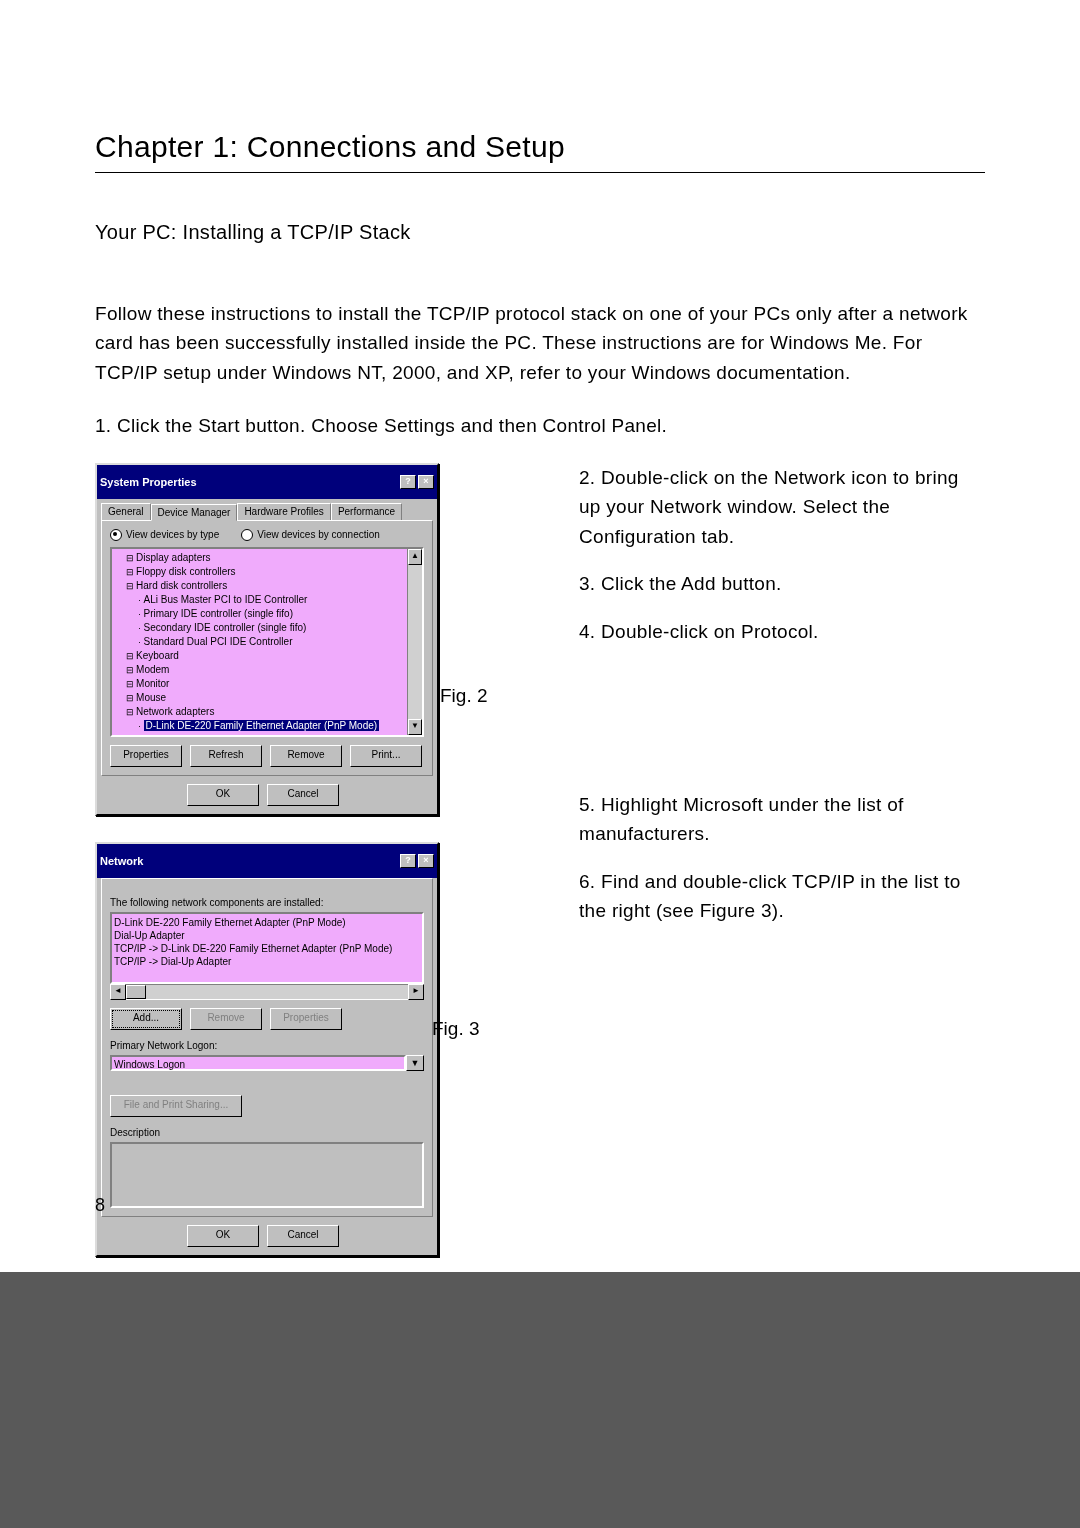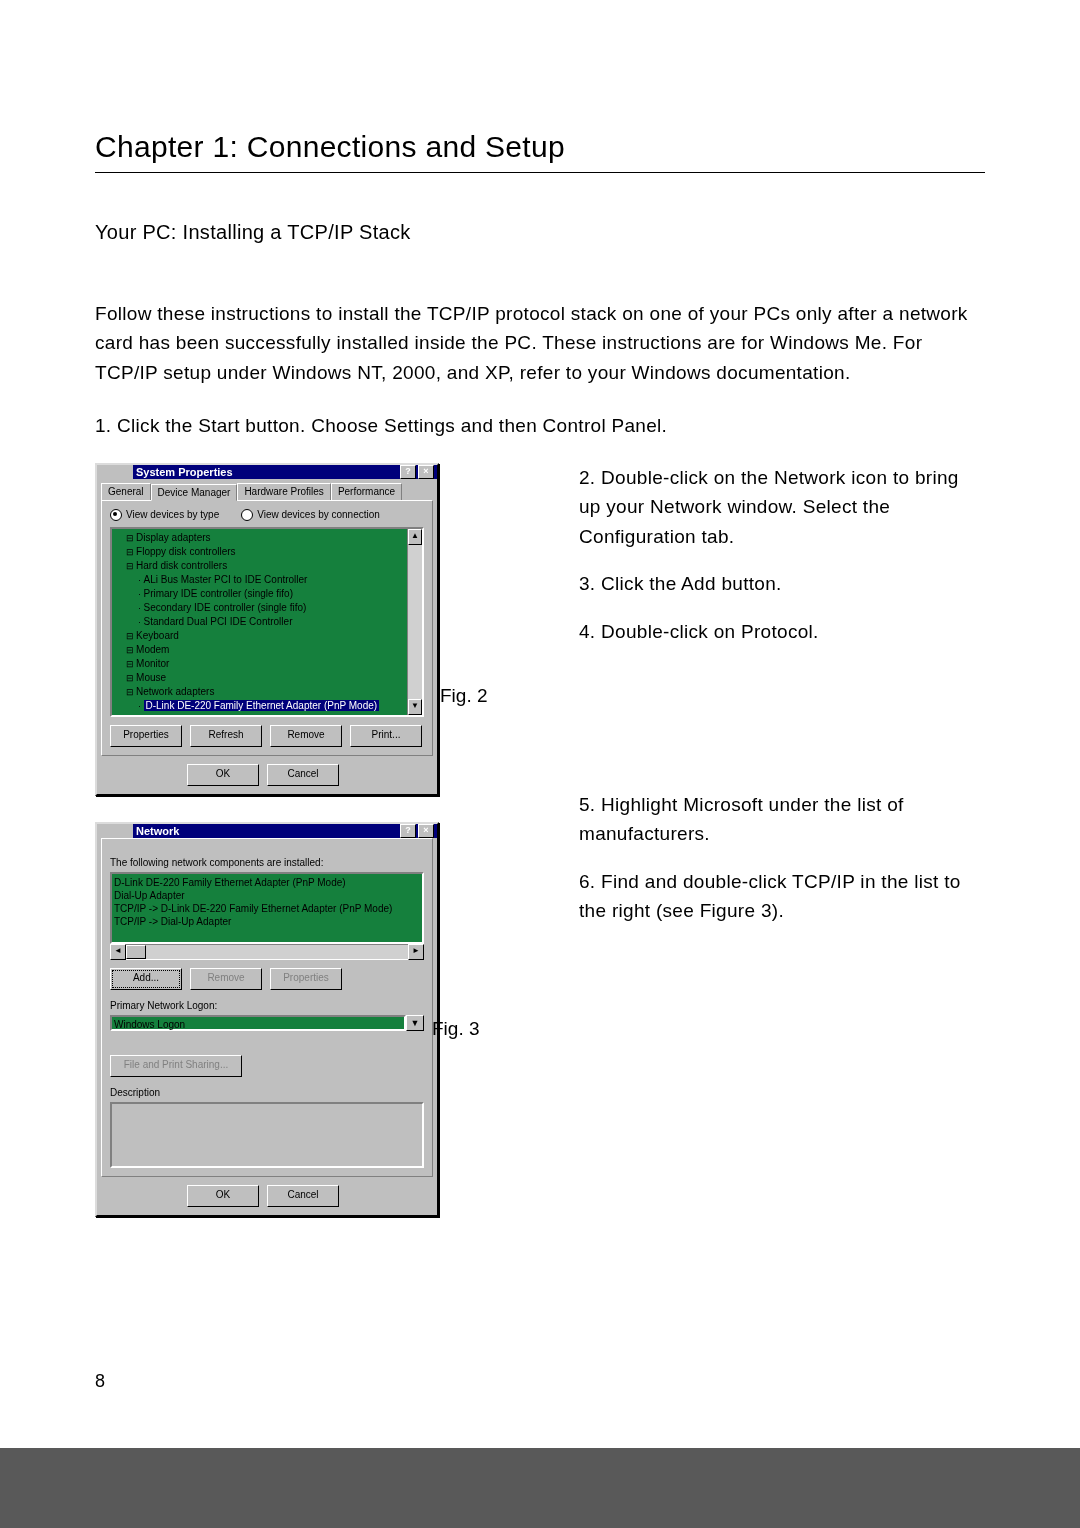--- a/index.html
+++ b/index.html
@@ -4,21 +4,21 @@
 <style>
   body {
     margin: 0;
     background: #595959;
     font-family: Arial, Helvetica, sans-serif;
     display: flex;
     justify-content: center;
   }
   .page {
     width: 1080px;
-    height: 1448px;
+    height: 1272px;
     background: #ffffff;
     box-sizing: border-box;
     padding: 130px 95px 60px 95px;
     position: relative;
     color: #000;
   }
   .chapter-title {
     font-size: 30px;
     font-weight: normal;
     letter-spacing: 0.3px;
@@ -68,24 +68,23 @@
     position: relative;
     margin-bottom: 26px;
     box-shadow: 1px 1px 0 #000;
   }
   .titlebar {
     background: #00007b;
     color: #fff;
     display: flex;
     align-items: center;
     justify-content: space-between;
-    padding: 0 3px;
+    padding: 10px 3px;
     font-weight: bold;
     font-size: 11px;
-    margin-left: 36px;
   }
   .tbtns { display:flex; gap:2px; }
   .tbtn {
     width: 14px; height: 12px;
     background:#bfbfbf;
     border:1px solid #000;
     border-top-color:#fff; border-left-color:#fff;
     font-size:9px; line-height:10px; text-align:center;
   }
   .tabstrip { display:flex; padding: 4px 4px 0 4px; gap:0; }
@@ -104,21 +103,21 @@
     top:1px;
   }
   .pane {
     margin: 0 4px 4px 4px;
     border:1px solid #808080;
     border-top-color:#fff; border-left-color:#fff;
     padding:8px;
     background:#bfbfbf;
   }
   .sunken {
-    background:#15803d;
+    background:#f0abfc;
     border:2px solid #808080;
     border-right-color:#fff; border-bottom-color:#fff;
     padding:2px;
     font-size:10px;
     box-sizing:border-box;
   }
   .radio-row{ display:flex; gap:22px; align-items:center; margin-bottom:6px; font-size:10px;}
   .treebox { height:190px; overflow:hidden; position:relative; }
   .tree-scroll{ position:absolute; right:0; top:0; bottom:0; width:14px; background:#d0d0d0; border-left:1px solid #808080;}
   .tree-up,.tree-dn{ height:14px; background:#bfbfbf; border:1px solid #000; border-top-color:#fff; border-left-color:#fff; font-size:8px; text-align:center; line-height:12px;}

